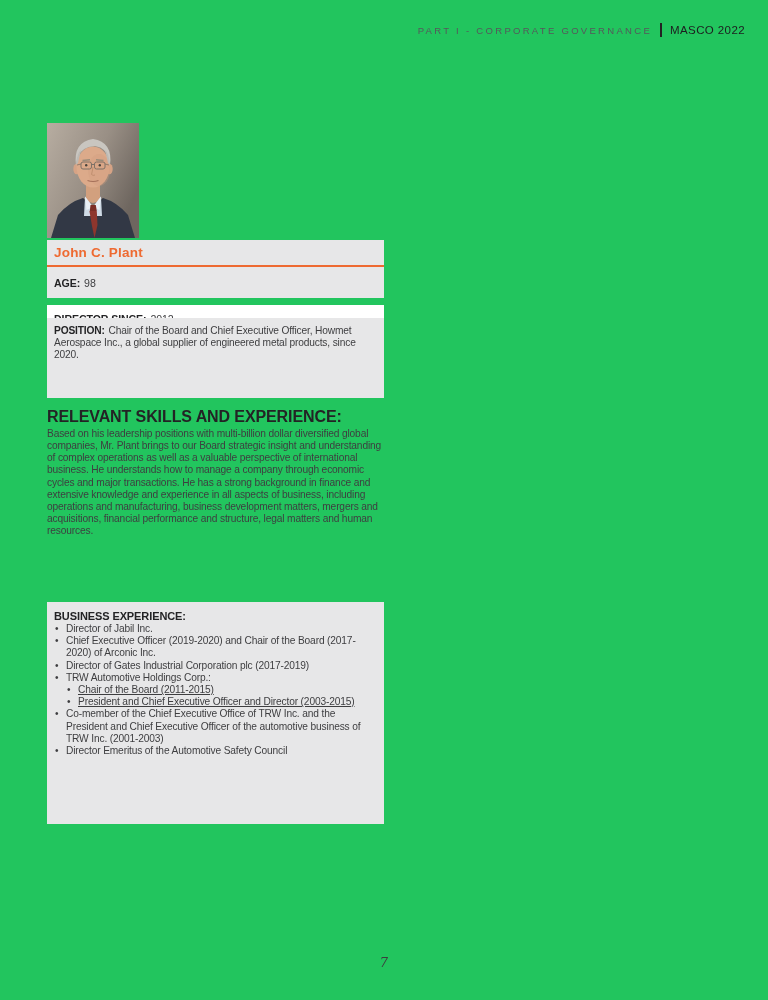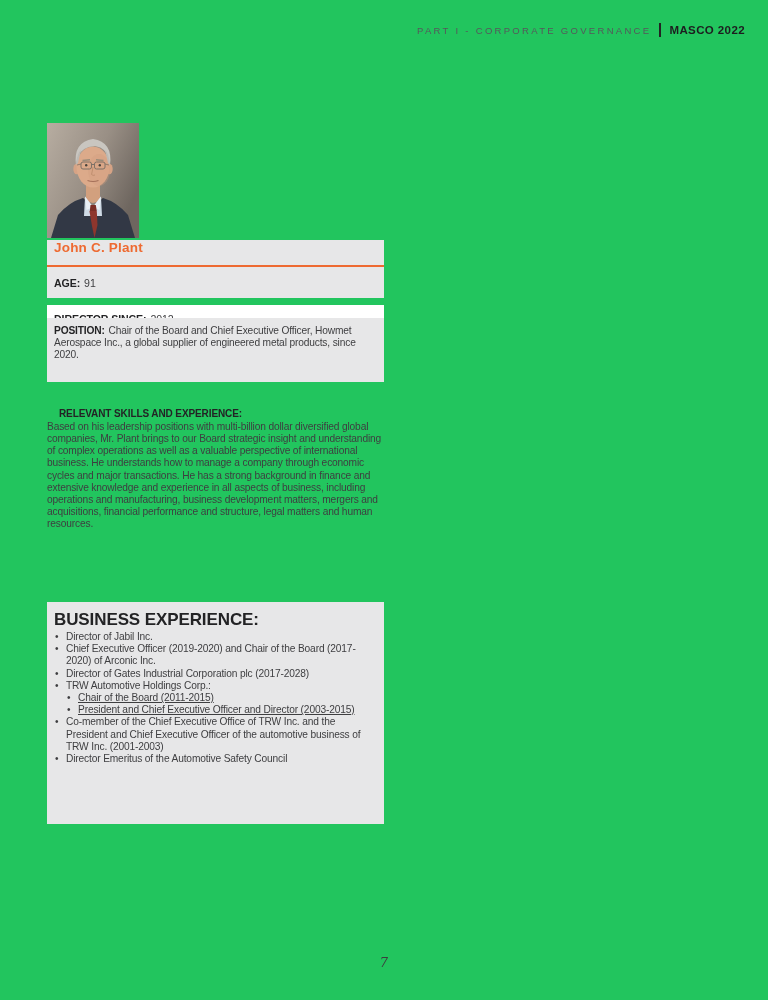--- a/index.html
+++ b/index.html
@@ -12,47 +12,47 @@
   *{margin:0;padding:0;box-sizing:border-box;}
   html,body{background:#ffffff;}
   .page{
     position:relative;width:768px;height:1000px;background:#22c55e;overflow:hidden;
     font-family:"Liberation Sans","DejaVu Sans",sans-serif;color:var(--text);
   }
   
   .masthead{position:absolute;top:23px;right:23px;display:flex;align-items:center;gap:8px;}
   .section-crumb{font-size:9.5px;letter-spacing:2.3px;color:var(--hdr-gray);white-space:nowrap;}
   .head-divider{width:2px;height:14px;background:#232323;}
-  .brand{font-size:11.5px;font-weight:bold;color:#1d1d1f;letter-spacing:0.4px;white-space:nowrap;text-align:center;}
+  .brand{font-size:11.5px;font-weight:normal;color:#1d1d1f;letter-spacing:0.4px;white-space:nowrap;text-align:center;}
   
   .director-card{position:absolute;left:47px;top:123px;width:337px;height:701px;}
   .photo{position:absolute;top:0;left:0;width:92px;height:115px;overflow:hidden;}
   .photo svg{display:block;}
   .name-bar{
     position:absolute;top:117px;left:0;right:0;height:27px;background:var(--gray);
-    border-bottom:2px solid var(--accent);display:flex;padding-left:7px;
+    border-bottom:2px solid var(--accent);display:flex;align-items:center;padding-left:7px;
   }
   .name-bar .director-name{font-size:13.5px;font-weight:bold;color:var(--accent);letter-spacing:0.2px;}
   .row{position:absolute;left:0;right:0;display:flex;align-items:center;padding-left:7px;font-size:10.6px;letter-spacing:-0.1px;}
   .age-row{top:144px;height:31px;background:var(--gray);}
   .since-row{top:182px;height:27px;background:#fff;}
   .lbl{font-weight:bold;color:var(--label);margin-right:4px;}
   .position-block{
-    position:absolute;top:195px;height:64px;left:0;right:0;background:var(--gray);
+    position:absolute;top:195px;height:80px;left:0;right:0;background:var(--gray);
     padding:7px 8px 0 7px;font-size:10.2px;line-height:12.2px;letter-spacing:-0.15px;
   }
   .position-block .lbl{margin-right:1px;}
   .skills-section{position:absolute;top:285px;left:0;right:0;}
-  .skills-section h3{font-size:10px;color:var(--label);margin:0 0 2px 12px;letter-spacing:-0.1px;}
+  .skills-section h3{font-size:16px;color:var(--label);margin:0 0 2px 0;letter-spacing:-0.1px;}
   .skills-section p{font-size:10.2px;line-height:12.15px;letter-spacing:-0.15px;}
   .business-block{
     position:absolute;top:479px;height:222px;left:0;right:0;background:var(--gray);
     padding:8px 8px 0 7px;
   }
-  .business-block h3{font-size:17px;color:var(--label);margin:0 0 1px 0;letter-spacing:-0.1px;}
+  .business-block h3{font-size:11px;color:var(--label);margin:0 0 1px 0;letter-spacing:-0.1px;}
   .business-block ul{list-style:none;font-size:10.2px;line-height:12.2px;letter-spacing:-0.15px;}
   li.level-1{position:relative;padding-left:12px;}
   li.level-1::before{content:"\2022";position:absolute;left:1px;}
   li.level-2{position:relative;padding-left:24px;text-decoration:underline;}
   li.level-2::before{content:"\2022";position:absolute;left:13px;}
   
   .page-footer{position:absolute;top:953px;left:0;width:100%;text-align:center;}
   .page-number{font-family:"DejaVu Serif","Liberation Serif",serif;font-style:italic;font-size:13px;color:#3c3c3e;}
 </style>
 </head>
@@ -117,21 +117,21 @@
         <path d="M43.5,82 L48.8,82 L49.8,88 L42.8,88 Z" fill="#7c2e26"></path>
       </svg>
     </div>
 
     <div class="name-bar">
       <span class="director-name">John C. Plant</span>
     </div>
 
     <div class="row age-row">
       <span class="lbl">AGE:</span>
-      <span class="val">91</span>
+      <span class="val">98</span>
     </div>
 
     <div class="row since-row">
       <span class="lbl">DIRECTOR SINCE:</span>
       <span class="val">2012</span>
     </div>
 
     <div class="position-block">
       <span class="lbl">POSITION:</span>
       <span>Chair of the Board and Chief Executive Officer, Howmet Aerospace Inc., a global supplier of engineered metal products, since 2020.</span>
@@ -140,21 +140,21 @@
     <div class="skills-section">
       <h3>RELEVANT SKILLS AND EXPERIENCE:</h3>
       <p>Based on his leadership positions with multi-billion dollar diversified global companies, Mr. Plant brings to our Board strategic insight and understanding of complex operations as well as a valuable perspective of international business. He understands how to manage a company through economic cycles and major transactions. He has a strong background in finance and extensive knowledge and experience in all aspects of business, including operations and manufacturing, business development matters, mergers and acquisitions, financial performance and structure, legal matters and human resources.</p>
     </div>
 
     <div class="business-block">
       <h3>BUSINESS EXPERIENCE:</h3>
       <ul>
           <li class="bullet-item level-1">Director of Jabil Inc.</li>
           <li class="bullet-item level-1">Chief Executive Officer (2019-2020) and Chair of the Board (2017-2020) of Arconic Inc.</li>
-          <li class="bullet-item level-1">Director of Gates Industrial Corporation plc (2017-2028)</li>
+          <li class="bullet-item level-1">Director of Gates Industrial Corporation plc (2017-2019)</li>
           <li class="bullet-item level-1">TRW Automotive Holdings Corp.:</li>
           <li class="bullet-item level-2">Chair of the Board (2011-2015)</li>
           <li class="bullet-item level-2">President and Chief Executive Officer and Director (2003-2015)</li>
           <li class="bullet-item level-1">Co-member of the Chief Executive Office of TRW Inc. and the President and Chief Executive Officer of the automotive business of TRW Inc. (2001-2003)</li>
           <li class="bullet-item level-1">Director Emeritus of the Automotive Safety Council</li>
         </ul>
     </div>
 
   </section>
 

